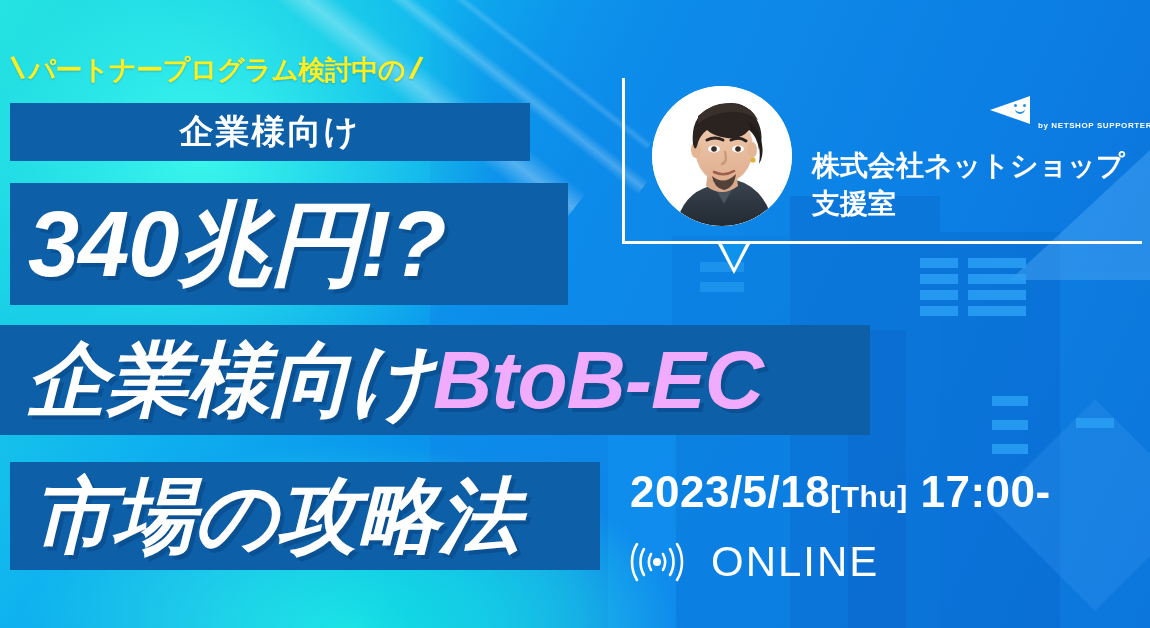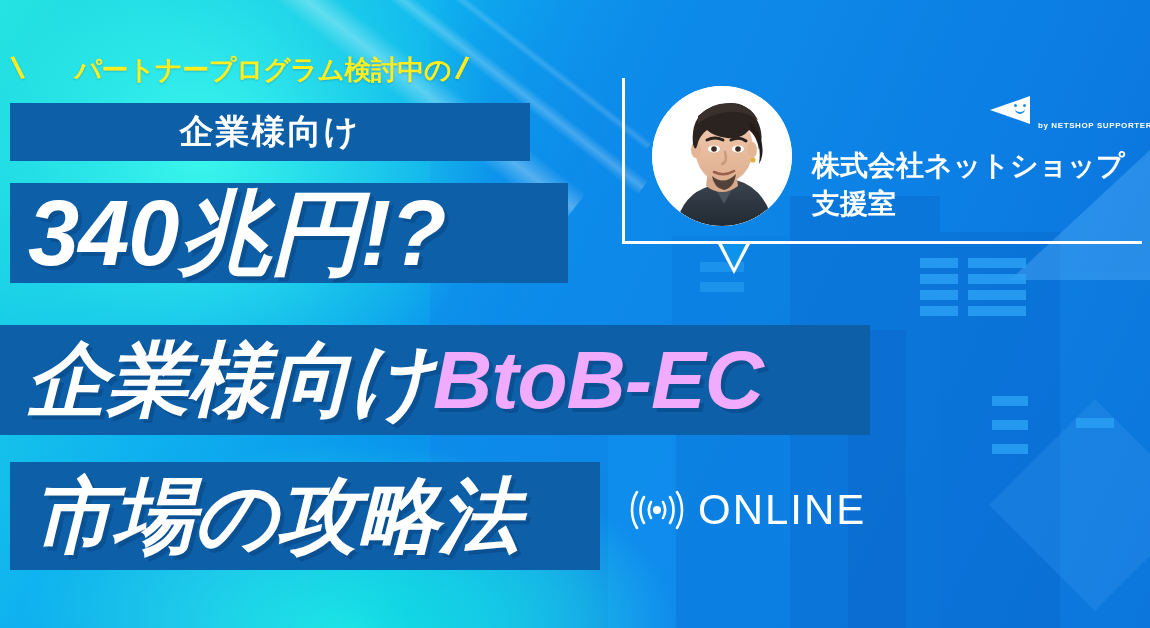--- a/index.html
+++ b/index.html
@@ -35,29 +35,29 @@
   
   .copy{position:absolute;left:0;top:0;width:640px;height:628px;}
 
   .kicker{position:absolute;left:14px;top:48px;width:540px;height:44px;
     display:flex;align-items:center;gap:6px;color:#ffee1f;
     font-size:27px;font-weight:700;letter-spacing:-.5px;
     text-shadow:0 1px 2px rgba(0,60,110,.25);}
   .kicker .sl{font-size:32px;font-weight:700;display:inline-block;}
   .kicker .sl.l{transform:rotate(-16deg) translateY(-2px);}
   .kicker .sl.r{transform:rotate(16deg) translateY(-2px);}
-  .kicker .kt{flex:0 0 auto;margin-left:46px;}
+  .kicker .kt{flex:0 0 auto;}
 
   .bar{position:absolute;background:#0d5fa8;display:flex;align-items:center;}
   .bar .t{color:#fff;white-space:nowrap;}
 
   .bar-sub{left:10px;top:103px;width:520px;height:58px;justify-content:center;}
   .bar-sub .t{font-size:34px;font-weight:700;letter-spacing:2px;}
 
-  .bar-h1{left:10px;top:183px;width:558px;height:100px;padding-left:18px;background:#0d5fa8;}
+  .bar-h1{left:10px;top:183px;width:558px;height:122px;padding-left:18px;background:#0d5fa8;}
   .bar-h1 .t{font-size:92px;font-weight:800;font-style:italic;letter-spacing:-1px;line-height:1;
     text-shadow:4px 4px 0 rgba(3,48,96,.28);}
 
   .bar-h2{left:0px;top:325px;width:870px;height:110px;padding-left:26px;background:#0d5fa8;}
   .bar-h2 .t{font-size:82px;font-weight:800;font-style:italic;letter-spacing:-1px;line-height:1;
     text-shadow:4px 4px 0 rgba(3,48,96,.28);}
   .bar-h2 .hl{color:#f0abfc;}
 
   .bar-h3{left:10px;top:462px;width:590px;height:108px;padding-left:22px;background:#0d5fa8;}
   .bar-h3 .t{font-size:82px;font-weight:800;font-style:italic;letter-spacing:-1px;line-height:1;
@@ -88,21 +88,21 @@
   .logo-face i{position:absolute;width:3px;height:3px;border-radius:50%;background:#1f8fe0;top:0;}
   .logo-face i.a{left:2px;} .logo-face i.b{left:11px;}
   .logo-face u{position:absolute;left:3px;top:5px;width:10px;height:5px;border-bottom:2px solid #1f8fe0;border-radius:0 0 8px 8px;}
   .logo-text{position:absolute;left:44px;top:0px;color:#fff;font-size:27px;font-weight:700;letter-spacing:-1px;white-space:nowrap;}
   .logo-sub{position:absolute;left:48px;top:31px;color:#fff;font-size:8px;font-weight:700;letter-spacing:.6px;white-space:nowrap;}
 
   
   .event{position:absolute;left:630px;top:470px;width:520px;height:140px;color:#fff;}
   .ev-date{font-size:44px;font-weight:700;letter-spacing:.5px;white-space:nowrap;line-height:1;}
   .ev-date .dow{font-size:30px;}
-  .ev-mode{margin-top:16px;display:flex;align-items:center;gap:14px;}
+  .ev-mode{margin-top:24px;display:flex;align-items:center;gap:27px;}
   .ev-mode .label{font-size:42px;font-weight:400;letter-spacing:2px;}
   .wifi{width:54px;height:42px;flex:0 0 auto;}
 </style>
 </head>
 <body>
 
 <div class="stage">
 
   <div class="bg-base"></div>
   <div class="bg-right-wash"></div>
@@ -227,20 +227,23 @@
       <div class="logo-face">
         <i class="a"></i>
           <i class="b"></i>
           <u></u>
       </div>
       <div class="logo-sub">by NETSHOP SUPPORTERS</div>
     </div>
   </div>
 
   <div class="event">
+    <div class="ev-date">
+      <span>2023/5/18</span><span class="dow">[Thu]</span>&nbsp;<span>17:00-</span>
+    </div>
     <div class="ev-mode">
       <svg class="wifi" viewBox="0 0 54 42" aria-hidden="true">
         <g stroke="#fff" fill="none" stroke-width="2.6" stroke-linecap="round">
           <path d="M21 13 a11 14 0 0 0 0 16"></path>
           <path d="M33 13 a11 14 0 0 1 0 16"></path>
           <path d="M14 8 a18 22 0 0 0 0 26"></path>
           <path d="M40 8 a18 22 0 0 1 0 26"></path>
           <path d="M7 3 a25 30 0 0 0 0 36"></path>
           <path d="M47 3 a25 30 0 0 1 0 36"></path>
         </g>

